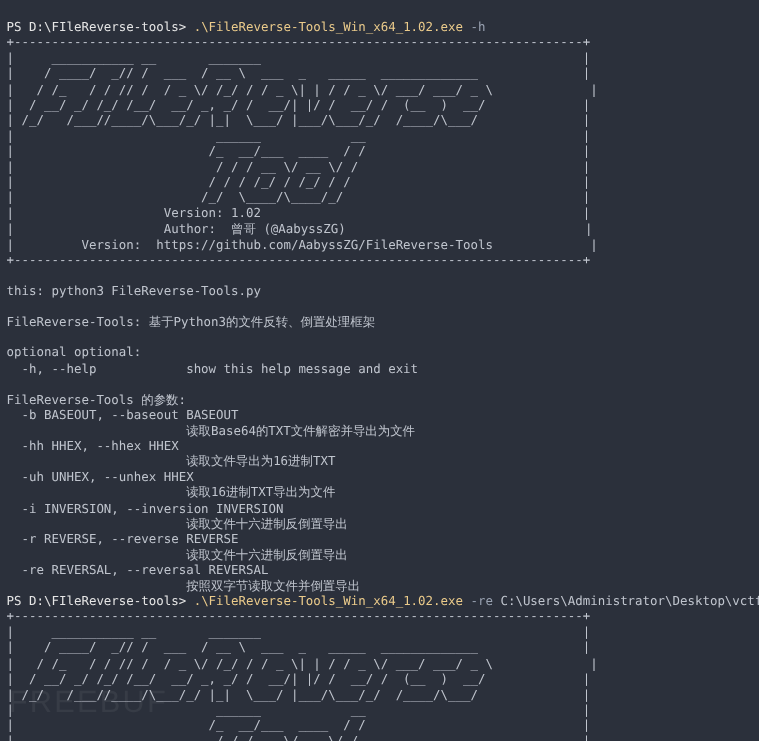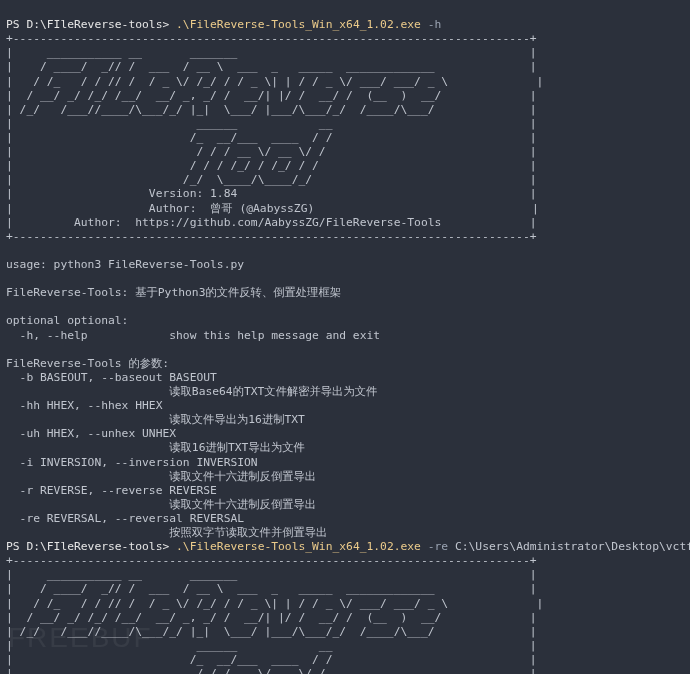--- a/index.html
+++ b/index.html
@@ -45,38 +45,38 @@
 <span>|     ___________ __       _______                                           |</span>
 <span>|    / ____/  _// /  ___  / __ \  ___  _   _____  _____________              |</span>
 <span>|   / /_   / / // /  / _ \/ /_/ / / _ \| | / / _ \/ ___/ ___/ _ \             |</span>
 <span>|  / __/ _/ /_/ /__/  __/ _, _/ /  __/| |/ /  __/ /  (__  )  __/             |</span>
 <span>| /_/   /___//____/\___/_/ |_|  \___/ |___/\___/_/  /____/\___/              |</span>
 <span>|                           ______            __                             |</span>
 <span>|                          /_  __/___  ____  / /                             |</span>
 <span>|                           / / / __ \/ __ \/ /                              |</span>
 <span>|                          / / / /_/ / /_/ / /                               |</span>
 <span>|                         /_/  \____/\____/_/                                |</span>
-<span>|                    Version: 1.84                                           |</span>
+<span>|                    Version: 1.02                                           |</span>
 <span>|                    Author:  曾哥 (@AabyssZG)                                |</span>
-<span>|         Author:  https://github.com/AabyssZG/FileReverse-Tools             |</span>
+<span>|         Version:  https://github.com/AabyssZG/FileReverse-Tools             |</span>
 <span>+----------------------------------------------------------------------------+</span>
 
-<span>usage: python3 FileReverse-Tools.py</span>
+<span>this: python3 FileReverse-Tools.py</span>
 
 <span>FileReverse-Tools: 基于Python3的文件反转、倒置处理框架</span>
 
 <span>optional optional:</span>
 <span>  -h, --help            show this help message and exit</span>
 
 <span>FileReverse-Tools 的参数:</span>
 <span>  -b BASEOUT, --baseout BASEOUT</span>
 <span>                        读取Base64的TXT文件解密并导出为文件</span>
 <span>  -hh HHEX, --hhex HHEX</span>
 <span>                        读取文件导出为16进制TXT</span>
-<span>  -uh HHEX, --unhex UNHEX</span>
+<span>  -uh UNHEX, --unhex HHEX</span>
 <span>                        读取16进制TXT导出为文件</span>
 <span>  -i INVERSION, --inversion INVERSION</span>
 <span>                        读取文件十六进制反倒置导出</span>
 <span>  -r REVERSE, --reverse REVERSE</span>
 <span>                        读取文件十六进制反倒置导出</span>
 <span>  -re REVERSAL, --reversal REVERSAL</span>
 <span>                        按照双字节读取文件并倒置导出</span>
 <span><span class="prompt">PS D:\FIleReverse-tools&gt; </span><span class="cmd">.\FileReverse-Tools_Win_x64_1.02.exe</span> <span class="flag">-re</span> <span class="path">C:\Users\Administrator\Desktop\vctf\无间道\word\media\1.txt</span></span>
 <span>+----------------------------------------------------------------------------+</span>
 <span>|     ___________ __       _______                                           |</span>

